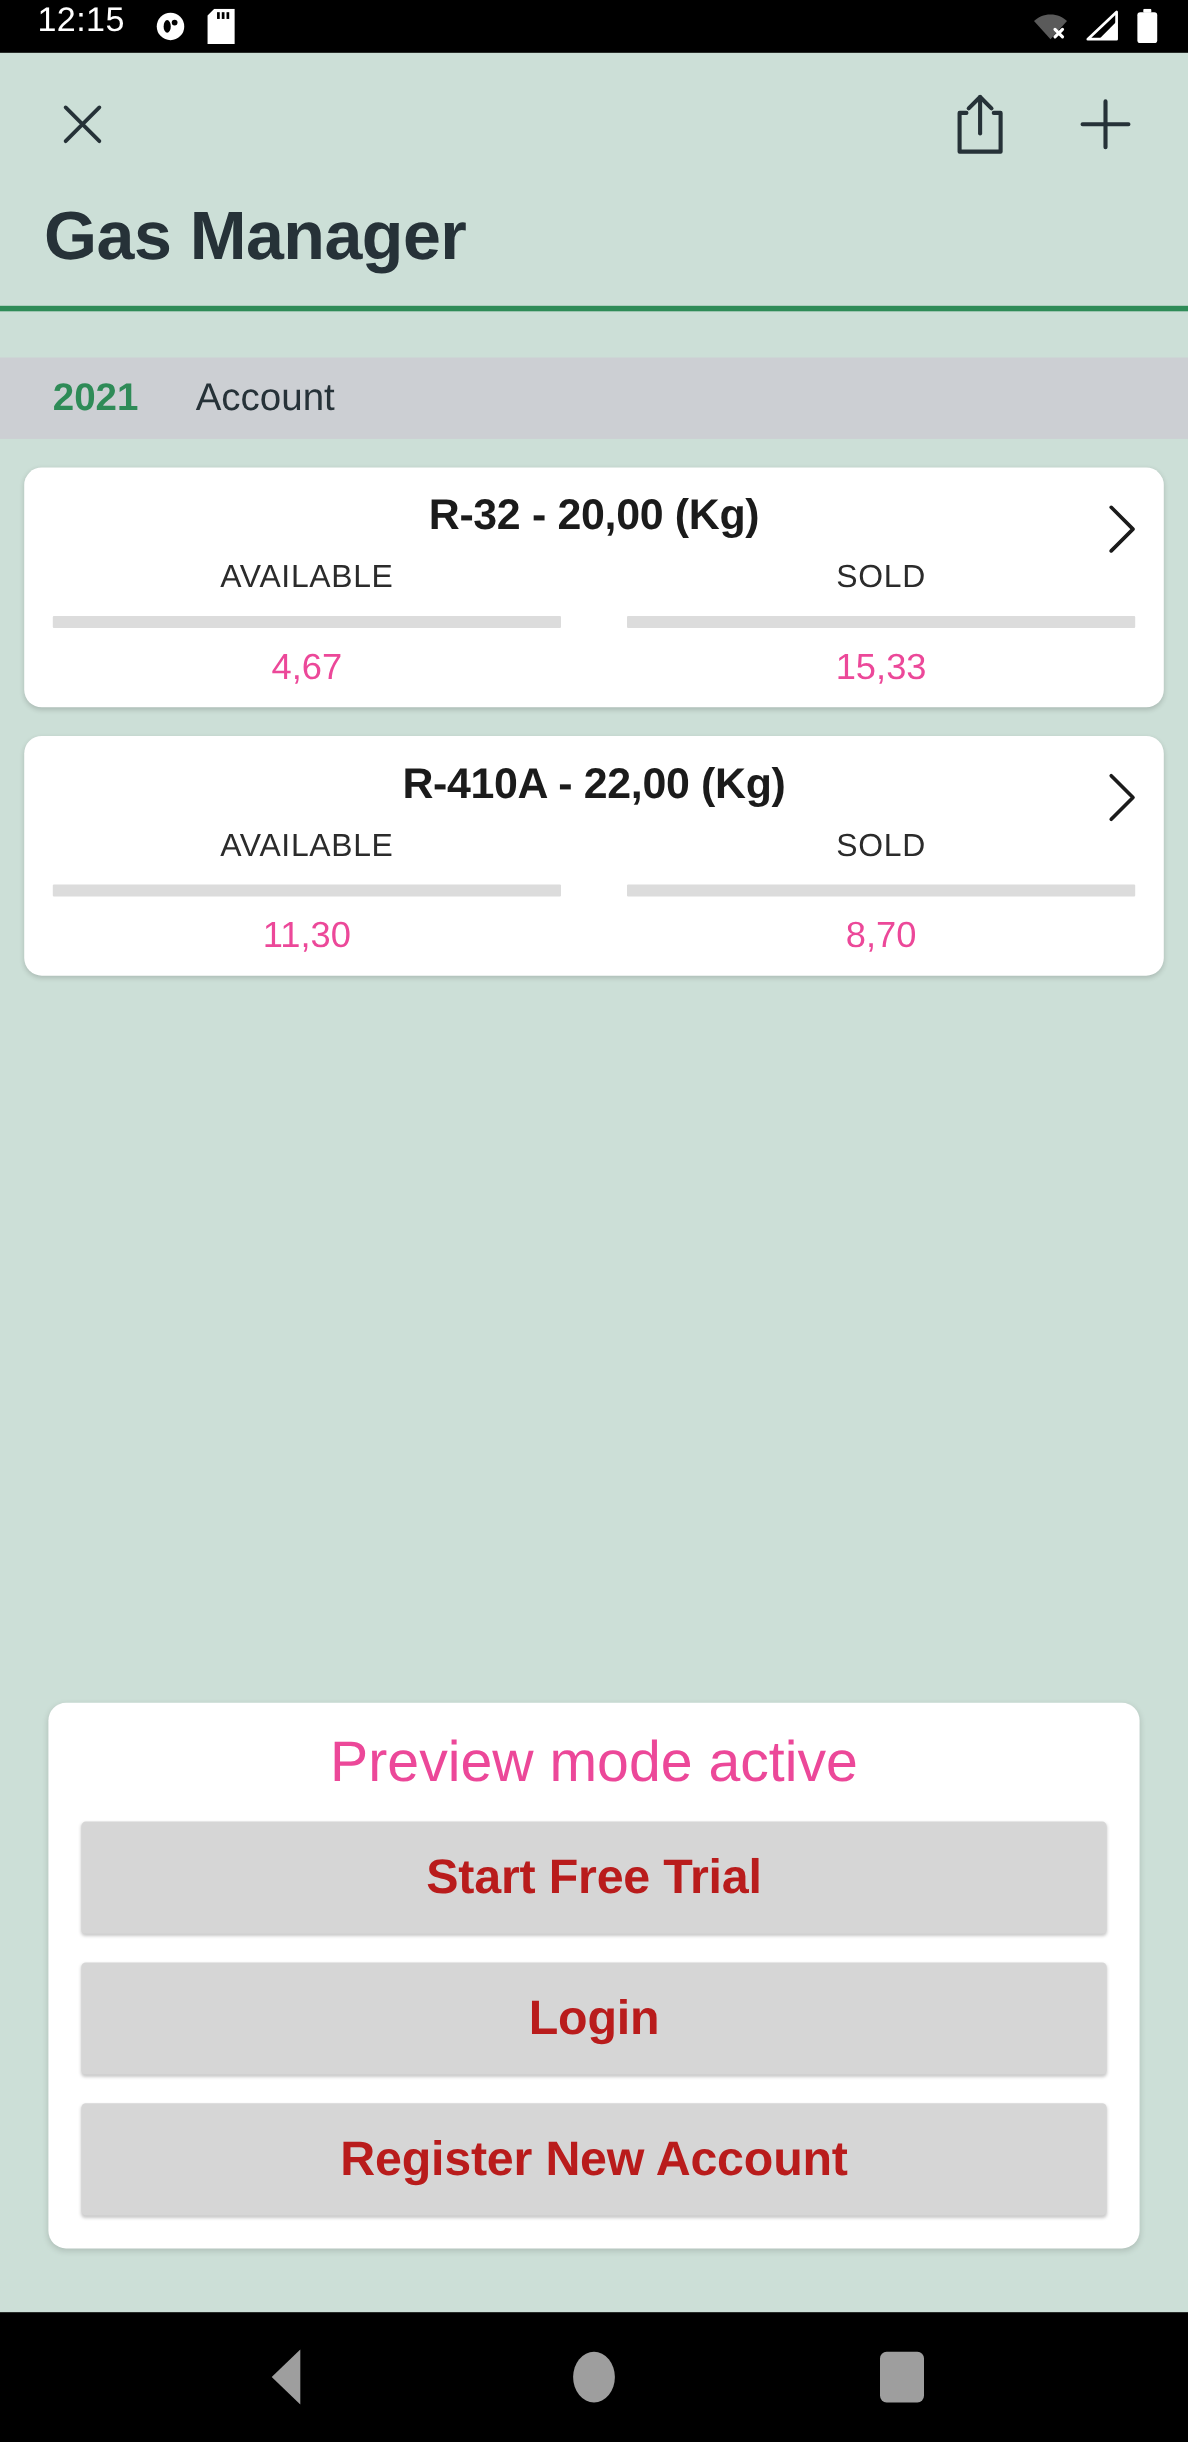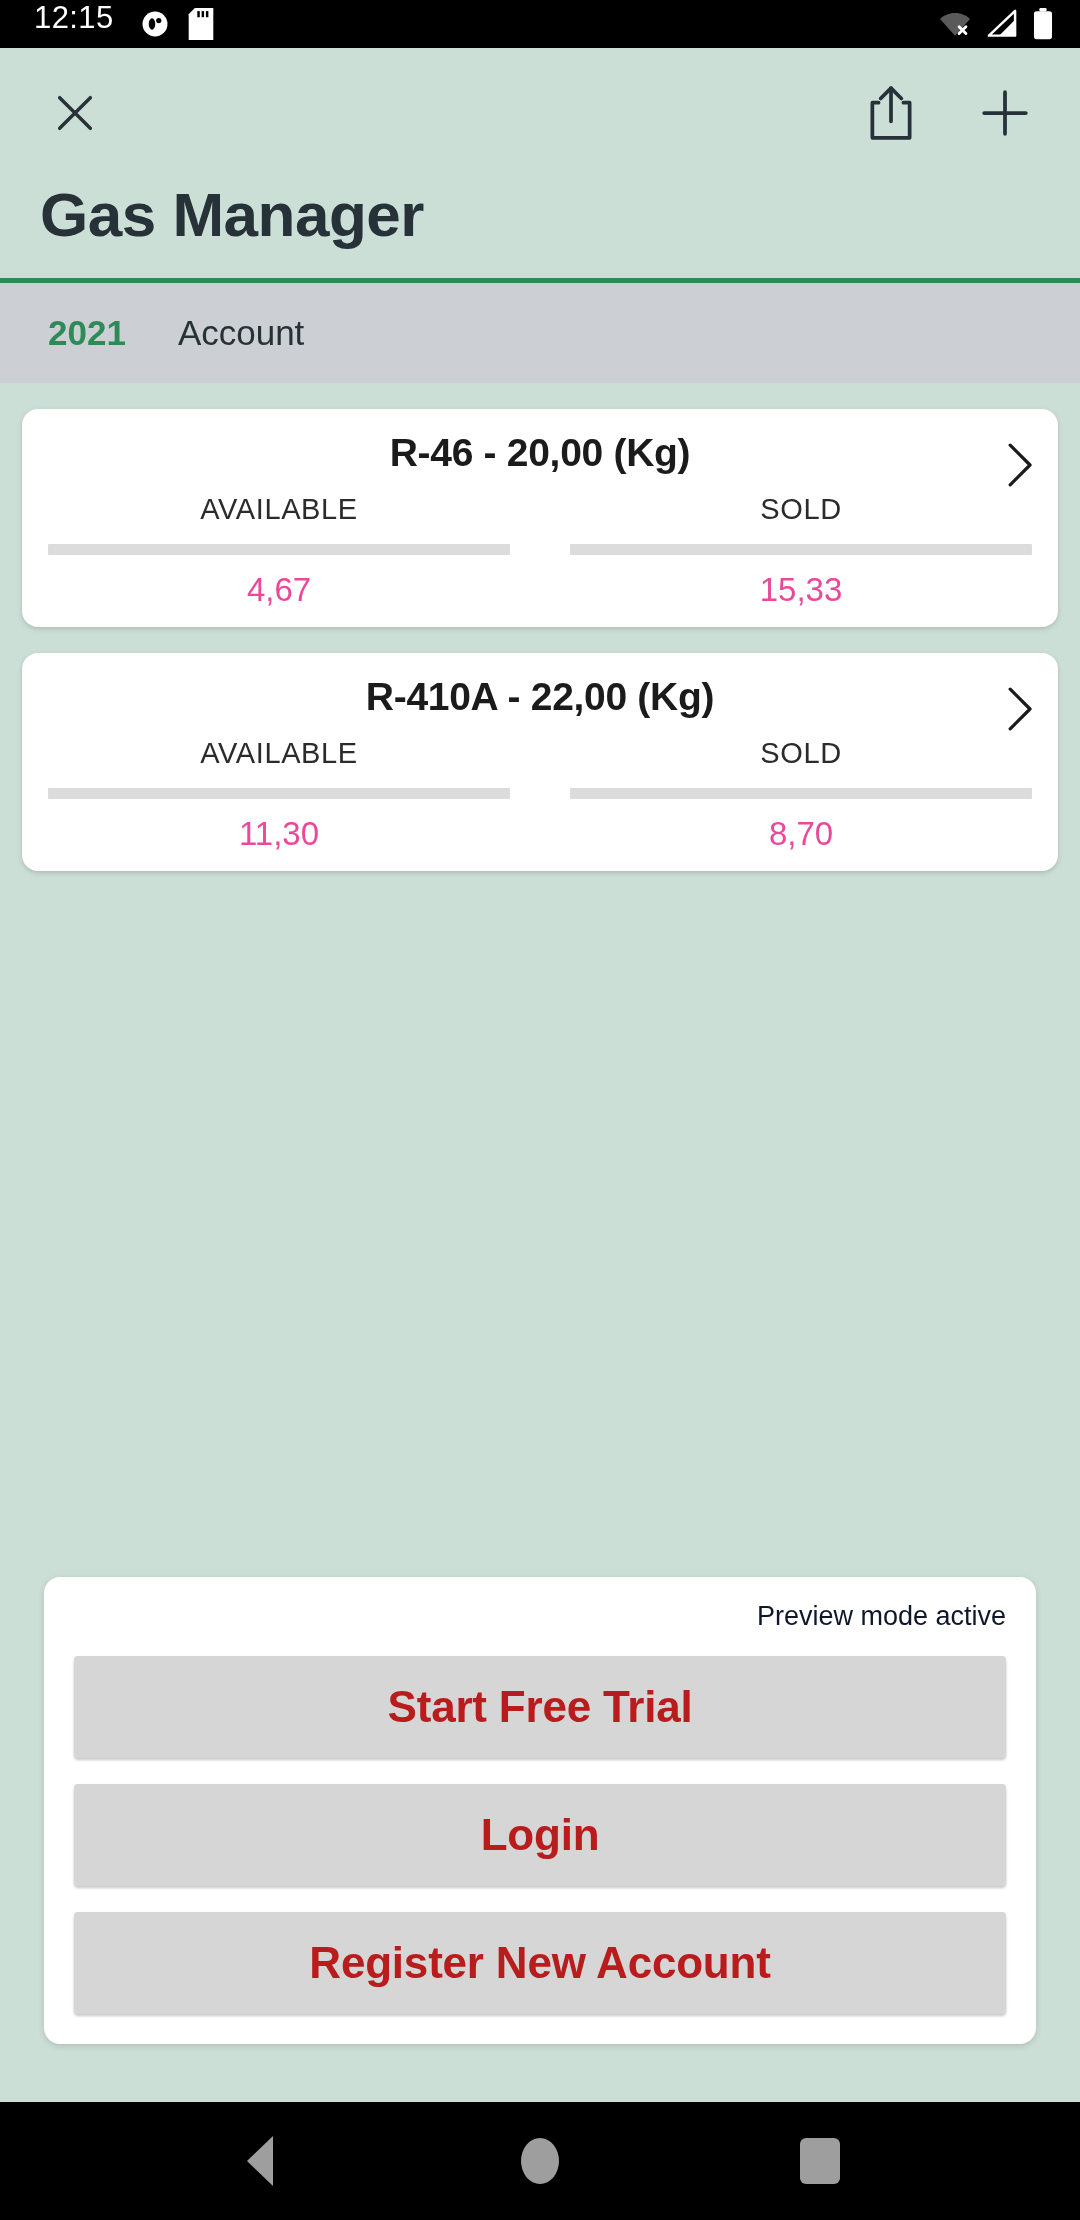--- a/index.html
+++ b/index.html
@@ -38,22 +38,22 @@
   .tb-add   { width:70px; height:70px; }
 
   .title {
     font-size:62px; font-weight:bold; color:#263238;
     padding:0 40px; letter-spacing:-.5px;
     line-height:1; margin-top:6px; flex:none;
   }
   .title-rule { height:5px; background:#2e8b57; margin-top:32px; flex:none; }
 
   .tabbar {
-    height:100px; background:#cccfd3; flex:none;
-    display:flex; align-items:center; padding:0 48px; gap:52px;
+    height:74px; background:#cccfd3; flex:none;
+    display:flex; align-items:center; padding:0 48px; gap:52px;margin-top:42px;
   }
   .tab { font-size:35px; cursor:pointer; }
   .tab.year { color:#2e8b57; font-weight:bold; }
   .tab.preview { color:#263238; }
 
   .content { flex:1; position:relative; display:flex; flex-direction:column; padding:0 22px; }
 
   
   .card {
     background:#fff; border-radius:16px;
@@ -85,21 +85,21 @@
   .metric-value { font-size:33px; color:#ec4899; margin-top:16px; }
 
   
   .preview-panel {
     background:#fff; border-radius:16px;
     box-shadow:0 2px 6px rgba(0,0,0,.15);
     position:absolute; left:44px; right:44px; bottom:58px;
     padding:24px 30px 30px;
   }
   .preview-title {
-    text-align:right; font-size:27px; color:#0f172a;
+    text-align:center; font-size:52px; color:#ec4899;
     margin-bottom:24px;
   }
   .pv-btn {
     display:block; width:100%; background:#d6d6d6;
     border:none; border-radius:4px;
     box-shadow:0 2px 3px rgba(0,0,0,.22);
     color:#b91c1c; font-size:44px; font-weight:bold;
     font-family:"Liberation Sans", sans-serif;
     padding:26px 0; margin-bottom:26px; cursor:pointer;
     letter-spacing:-.2px;
@@ -180,21 +180,21 @@
     <div class="title-rule"></div>
 
     <div class="tabbar">
       <span class="tab year">2021</span>
       <span class="tab preview">Account</span>
     </div>
 
     <div class="content">
 
       <div class="card">
-        <div class="card-title">R-46 - 20,00 (Kg)</div>
+        <div class="card-title">R-32 - 20,00 (Kg)</div>
         <svg class="card-chevron" viewBox="0 0 12 20">
           <path d="M2 1l9 9-9 9" fill="none" stroke="#1b1b1b" stroke-width="1.5" stroke-linecap="round" stroke-linejoin="round"></path>
         </svg>
         <div class="metrics">
           <div class="metric">
             <span class="metric-label">AVAILABLE</span>
             <span class="bar-track">
               <span class="bar-fill available" style="width: 23.4%;"></span>
             </span>
             <span class="metric-value">4,67</span>

